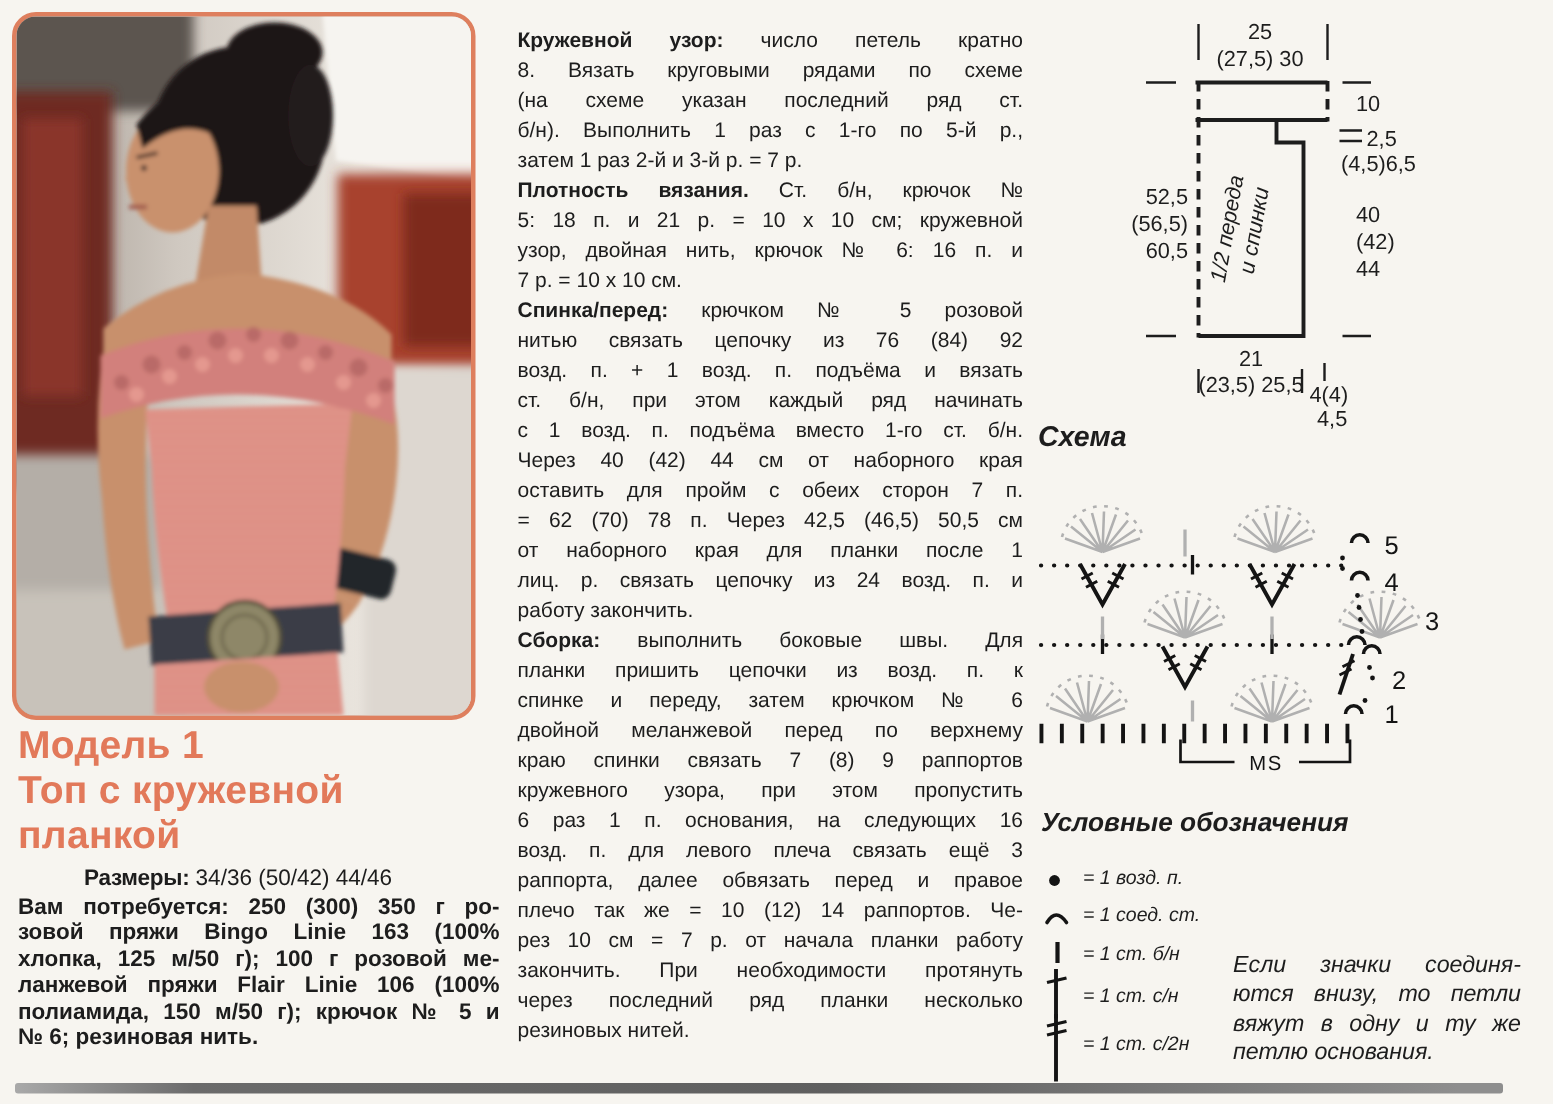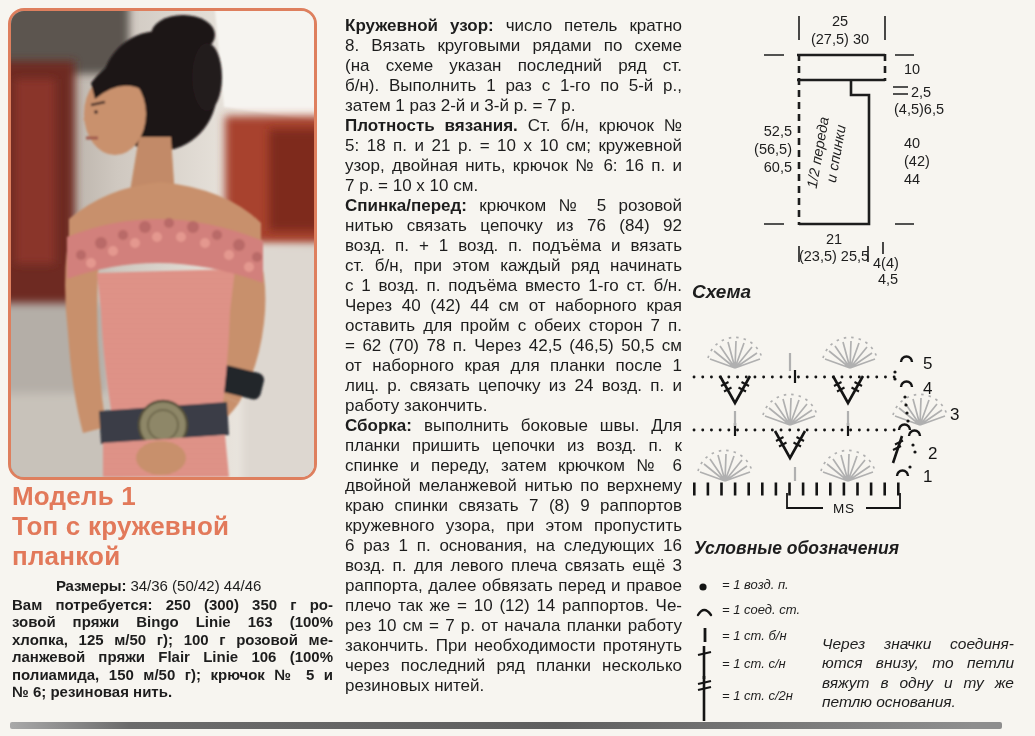--- a/index.html
+++ b/index.html
@@ -21,21 +21,21 @@
   
   .pattern-title{
     position:absolute;left:12px;top:481px;width:322px;
     font-size:26px;font-weight:bold;color:#e2795a;line-height:30px;letter-spacing:.2px;
   }
   .sizes-line{position:absolute;left:12px;top:577px;width:322px;font-size:15px;}
   .sizes-line b{letter-spacing:-.2px;margin-left:44px;}
   .materials{position:absolute;left:12px;top:596px;width:321px;font-size:15px;line-height:17.4px;font-weight:bold;}
 
   
-  .instructions{position:absolute;left:345px;top:16px;width:337px;font-size:17px;line-height:20px;}
+  .instructions{position:absolute;left:345px;top:16px;width:337px;font-size:14px;line-height:20px;}
 
   .jline{text-align:justify;text-align-last:justify;}
   .jline.last{text-align-last:left;}
   .tline.last{text-align-last:auto;}
 
   
   .schematic{position:absolute;left:688px;top:2px;}
   .schematic text{font-size:14.5px;fill:#1d1d1d;}
   .schematic .piece{font-size:14.5px;font-style:italic;}
   .chart-title{position:absolute;left:692px;top:281px;font-size:19px;font-weight:bold;font-style:italic;}
@@ -193,21 +193,21 @@
           <div class="jline">от наборного края для планки после 1</div>
           <div class="jline">лиц. р. связать цепочку из 24 возд. п. и</div>
           <div class="jline last">работу закончить.</div>
         </div>
     </div>
     <div>
       <div class="jline"><b>Сборка:</b> <span>выполнить боковые швы. Для</span></div>
       <div>
           <div class="jline">планки пришить цепочки из возд. п. к</div>
           <div class="jline">спинке и переду, затем крючком № 6</div>
-          <div class="jline">двойной меланжевой нитью по верхнему</div>
+          <div class="jline">двойной меланжевой перед по верхнему</div>
           <div class="jline">краю спинки связать 7 (8) 9 раппортов</div>
           <div class="jline">кружевного узора, при этом пропустить</div>
           <div class="jline">6 раз 1 п. основания, на следующих 16</div>
           <div class="jline">возд. п. для левого плеча связать ещё 3</div>
           <div class="jline">раппорта, далее обвязать перед и правое</div>
           <div class="jline">плечо так же = 10 (12) 14 раппортов. Че-</div>
           <div class="jline">рез 10 см = 7 р. от начала планки работу</div>
           <div class="jline">закончить. При необходимости протянуть</div>
           <div class="jline">через последний ряд планки несколько</div>
           <div class="jline last">резиновых нитей.</div>
@@ -368,20 +368,20 @@
       <svg class="leg-sym" style="top:-13px;" width="18" height="48">
         <line x1="8" y1="1" x2="8" y2="46" stroke="#141414" stroke-width="2.6"></line>
         <line x1="2" y1="9" x2="15" y2="6" stroke="#141414" stroke-width="2.2"></line>
         <line x1="2" y1="15" x2="15" y2="12" stroke="#141414" stroke-width="2.2"></line>
       </svg>
       <span class="leg-text">= 1 ст. с/2н</span>
     </div>
   </div>
 
   <div class="legend-note">
-      <div class="jline">Через значки соединя-</div>
+      <div class="jline">Если значки соединя-</div>
       <div class="jline">ются внизу, то петли</div>
       <div class="jline">вяжут в одну и ту же</div>
       <div class="jline last">петлю основания.</div>
     </div>
 
   <div class="bottom-bar"></div>
 </div>
 
 </body></html>

